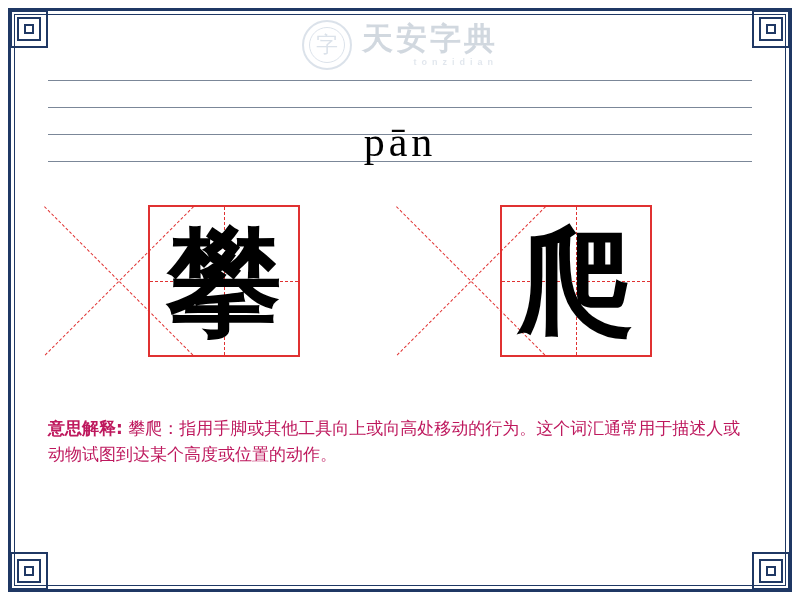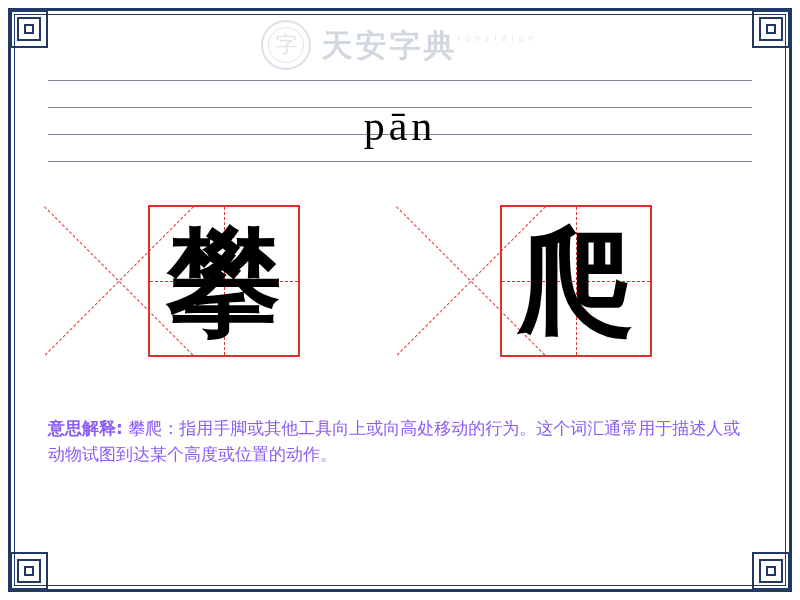--- a/index.html
+++ b/index.html
@@ -101,37 +101,38 @@
   }
   .wm-seal::after {
     content: "";
     position: absolute;
     left: 5px; top: 5px; right: 5px; bottom: 5px;
     border: 1px solid #8aa0bb;
     border-radius: 50%;
   }
   .wm-text {
     display: flex;
-    flex-direction: row;
-    align-items: flex-start;
+    flex-direction: column;
+    align-items: flex-end;
     line-height: 1;
   }
   .wm-title {
     font-size: 31px;
     letter-spacing: 3px;
     color: #6b7f99;
     font-family: "DejaVu Sans", sans-serif;
     font-weight: bold;
   }
   .wm-sub {
     font-size: 9px;
     letter-spacing: 5px;
     color: #9fb0c6;
     font-family: "Liberation Sans", sans-serif;
     margin-top: 4px;
+    font-weight: bold;
   }
 
   
   .staff {
     position: absolute;
     left: 48px;
     top: 80px;
     width: 704px;
     height: 82px;
   }
@@ -143,21 +144,21 @@
     border-top: 1px solid #7b8798;
   }
   .staff .line.l0 { top: 0px; }
   .staff .line.l1 { top: 27px; }
   .staff .line.l2 { top: 54px; }
   .staff .line.l3 { top: 81px; }
 
   .pinyin-row {
     position: absolute;
     left: 0;
-    top: 0;
+    top: 16px;
     width: 100%;
     height: 98px;
     display: flex;
   }
   .pinyin-cell {
     flex: 1 1 50%;
     display: flex;
     align-items: center;
     justify-content: center;
   }
@@ -234,21 +235,21 @@
 
   
   .explain {
     position: absolute;
     left: 48px;
     top: 415px;
     width: 704px;
     font-family: "DejaVu Sans", sans-serif;
     font-size: 17px;
     line-height: 1.55;
-    color: #8b5cf6;
+    color: #be185d;
     text-align: left;
   }
   .explain .label {
     font-weight: bold;
   }
   .explain .body {
     font-weight: normal;
   }
 </style>
 </head>

